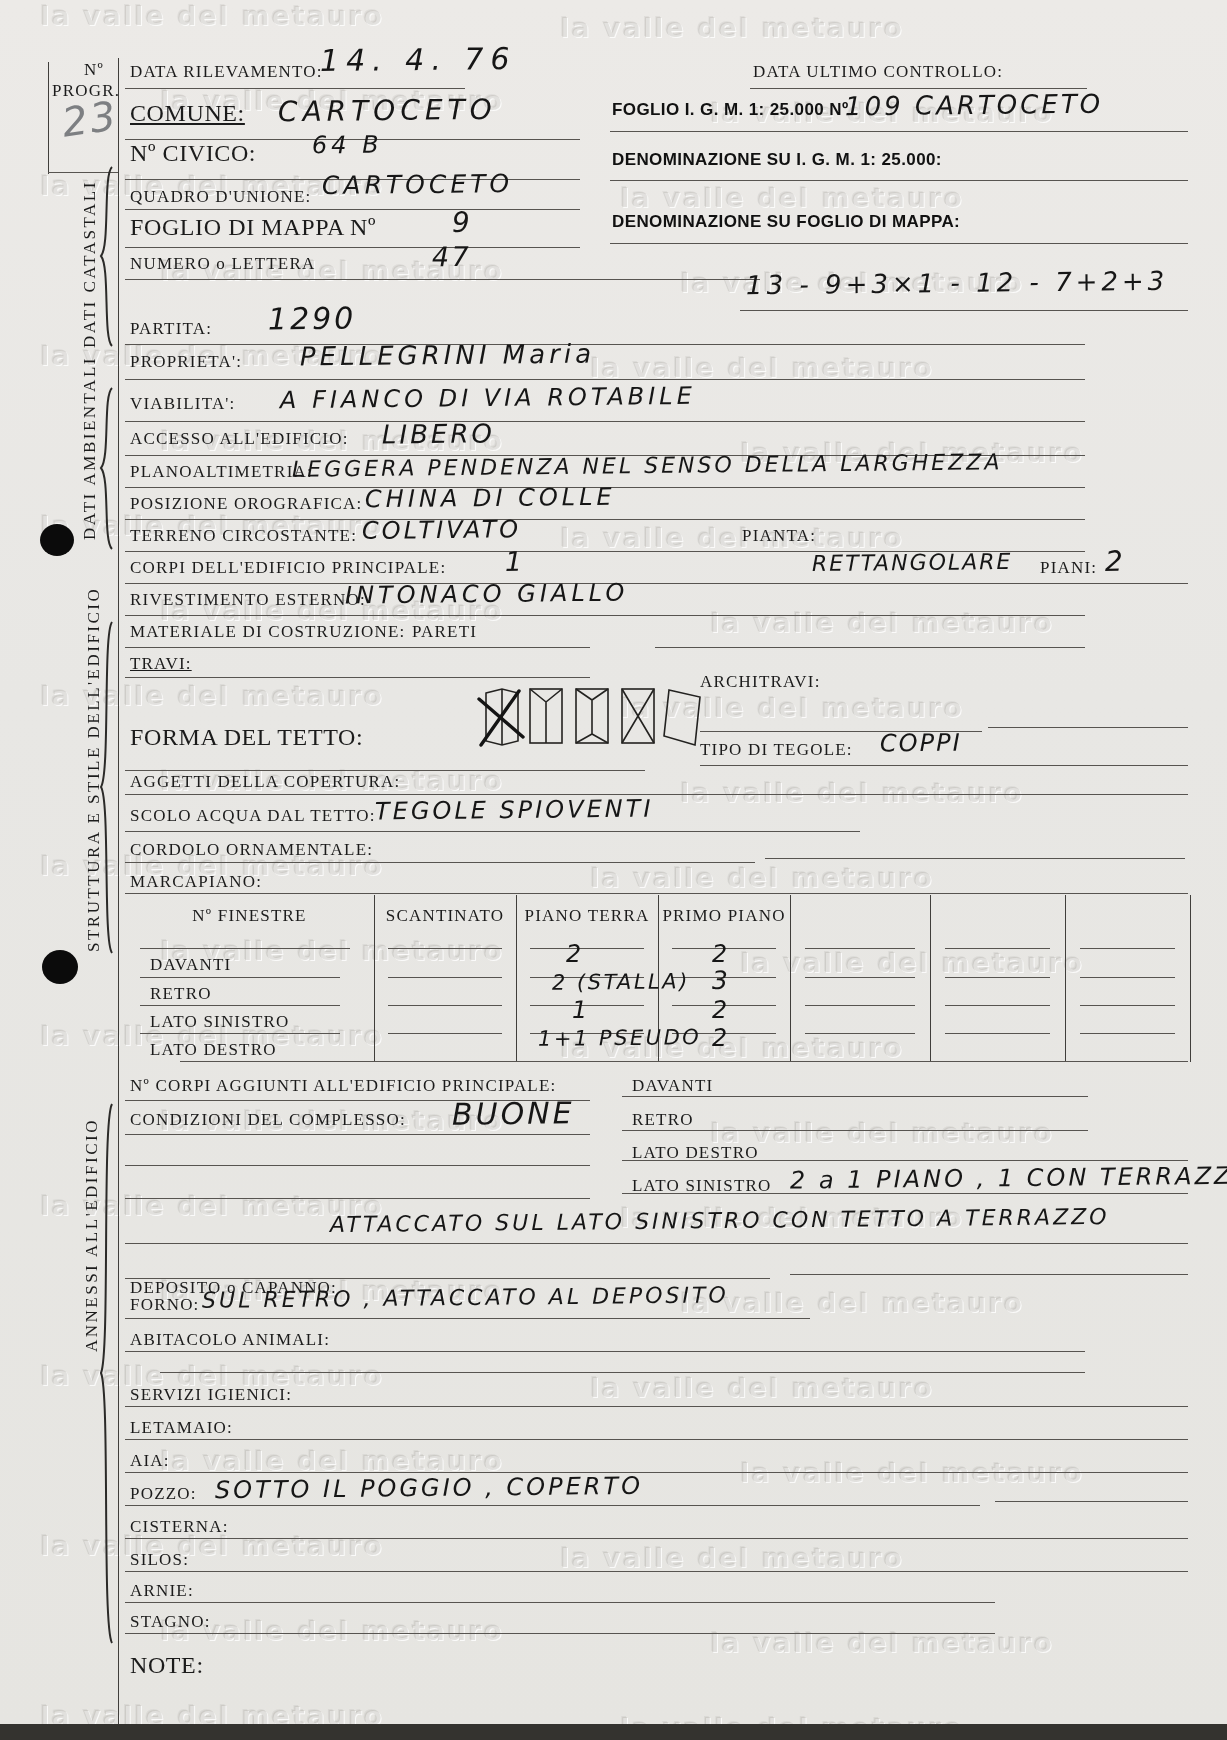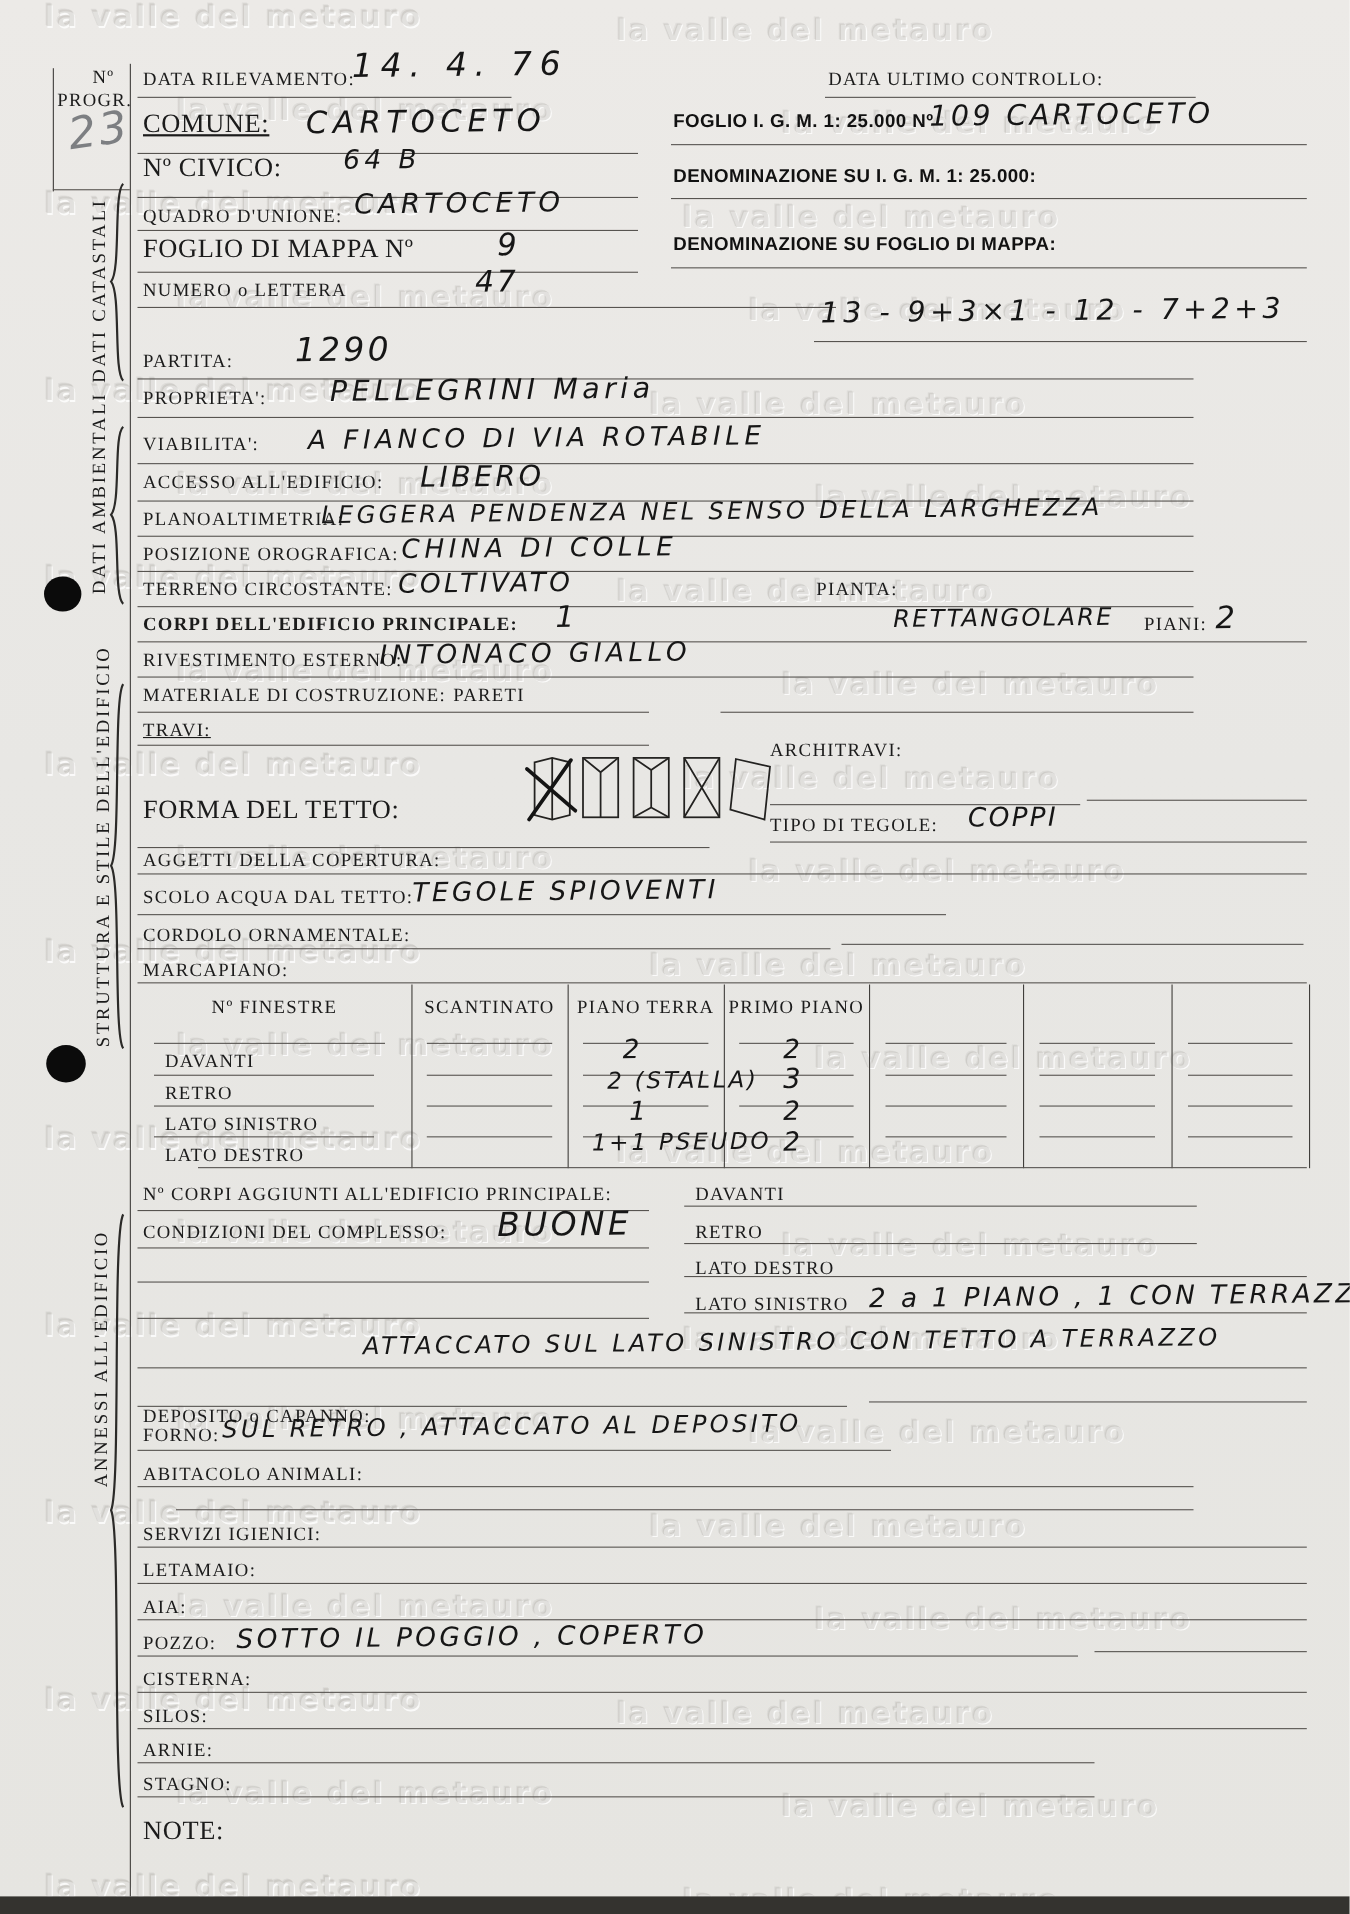--- a/index.html
+++ b/index.html
@@ -135,21 +135,21 @@
   <div class="rule" style="left:125px;top:487px;width:960px;"></div>
 
   <div class="f lbl" style="left:130px;top:494px;">POSIZIONE OROGRAFICA:</div>
   <div class="f hw" style="left:365px;top:484px;font-size:24px;letter-spacing:4px;">CHINA  DI  COLLE</div>
   <div class="rule" style="left:125px;top:519px;width:960px;"></div>
 
   <div class="f lbl" style="left:130px;top:526px;">TERRENO CIRCOSTANTE:</div>
   <div class="f hw" style="left:362px;top:516px;font-size:24px;letter-spacing:3px;">COLTIVATO</div>
   <div class="rule" style="left:125px;top:551px;width:960px;"></div>
 
-  <div class="f lbl" style="left:130px;top:558px;font-weight:bold;">CORPI DELL'EDIFICIO PRINCIPALE:</div>
+  <div class="f lbl" style="left:130px;top:558px;">CORPI DELL'EDIFICIO PRINCIPALE:</div>
   <div class="f hw" style="left:505px;top:546px;font-size:27px;">1</div>
   <div class="f lbl" style="left:742px;top:526px;text-align:right;">PIANTA:</div>
   <div class="f hw" style="left:812px;top:550px;font-size:22px;letter-spacing:2px;">RETTANGOLARE</div>
   <div class="f lbl" style="left:1040px;top:558px;">PIANI:</div>
   <div class="f hw" style="left:1105px;top:545px;font-size:28px;">2</div>
   <div class="rule" style="left:125px;top:583px;width:1063px;"></div>
 
   <div class="f lbl" style="left:130px;top:590px;">RIVESTIMENTO ESTERNO:</div>
   <div class="f hw" style="left:345px;top:580px;font-size:24px;letter-spacing:4px;">INTONACO   GIALLO</div>
   <div class="rule" style="left:125px;top:615px;width:960px;"></div>

